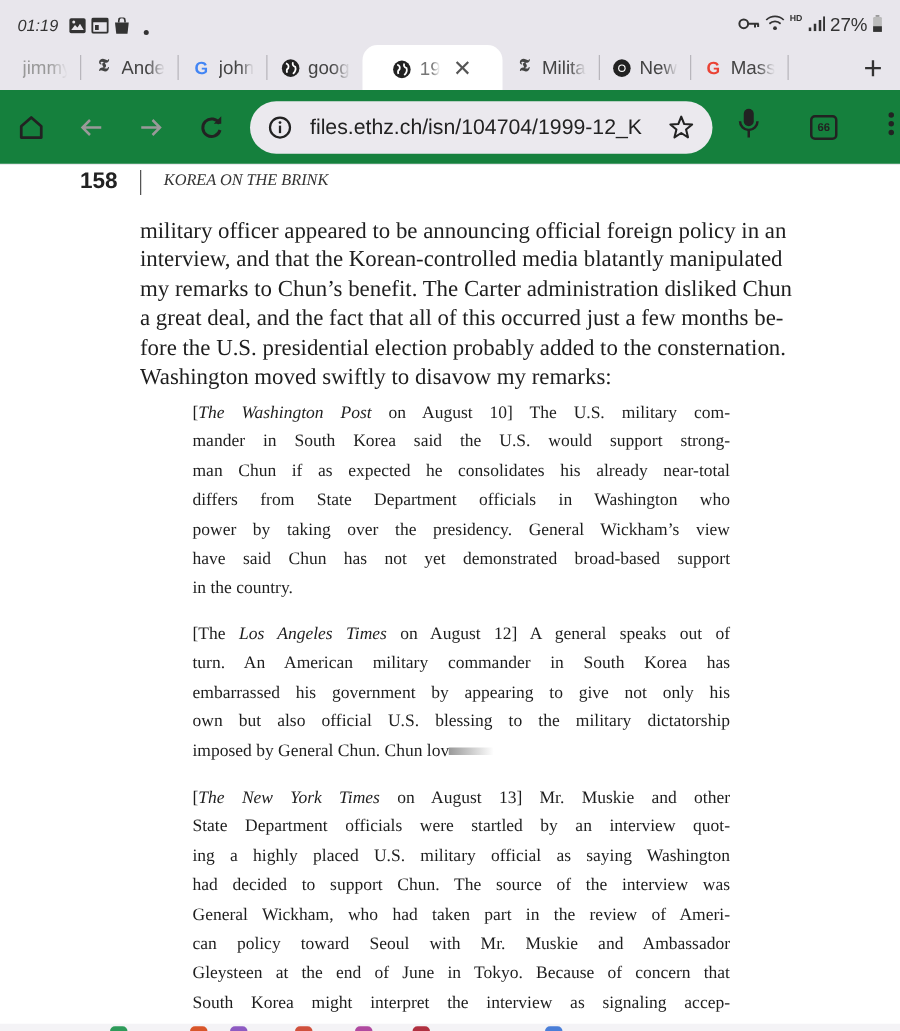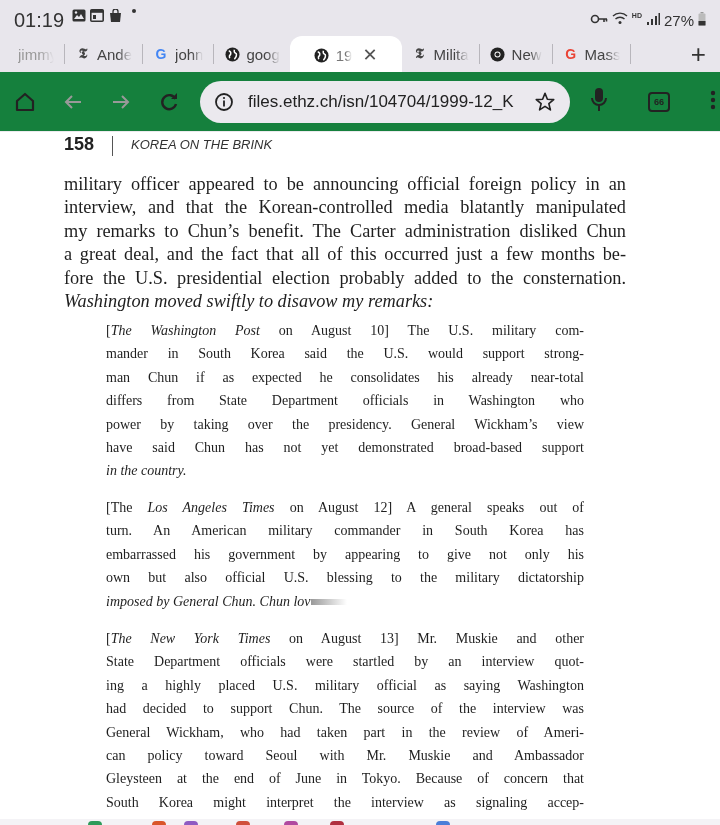--- a/index.html
+++ b/index.html
@@ -1,21 +1,21 @@
 <!DOCTYPE html>
 <html><head>
 <meta charset="utf-8">
 <style>
   * { box-sizing: border-box; margin: 0; padding: 0; }
   html, body { width: 720px; height: 825px; overflow: hidden; background: #ffffff; }
   body { font-family: "Liberation Sans", sans-serif; position: relative; }
 
   
   .status-bar { position: absolute; left: 0; top: 0; width: 720px; height: 40px; background: #e8e6ec; display: flex; align-items: center; padding: 0 14px; }
-  .status-left { display: flex; align-items: flex-start; gap: 4px; font-size: 20px; color: #333; }
+  .status-left { display: flex; align-items: flex-end; gap: 4px; font-size: 13px; color: #333; font-style: italic; }
   .status-left .time { margin-right: 4px; }
   .status-icon { display: inline-flex; width: 14px; height: 14px; align-items: center; justify-content: center; }
   .status-dot { width: 4px; height: 4px; border-radius: 50%; background: #333; margin-left: 6px; }
   .status-right { margin-left: auto; display: flex; gap: 4px; font-size: 15px; color: #333; }
   .hd { font-size: 7px; font-weight: bold; }
 
   
   .tab-strip { position: absolute; left: 0; top: 36px; width: 720px; height: 36px; background: #e8e6ec; display: flex; align-items: center; }
   .tab { display: flex; align-items: center; height: 36px; padding: 0 10px; font-size: 15px; color: #444; position: relative; white-space: nowrap; overflow: hidden; }
   .tab .tab-icon { width: 16px; height: 16px; margin-right: 6px; display: inline-flex; align-items: center; justify-content: center; font-size: 14px; font-weight: bold; }
@@ -33,25 +33,25 @@
   .omnibox { flex: 0 0 370px; height: 42px; background: #ebe9ee; border-radius: 21px; display: flex; align-items: center; padding: 0 14px; margin-left: -6px; }
   .omnibox .url { font-size: 17px; color: #222; margin-left: 14px; flex: 1; white-space: nowrap; overflow: hidden; }
   .tb-right { display: flex; align-items: center; margin-left: 20px; gap: 40px; }
   .tab-count { width: 22px; height: 20px; border: 2px solid #222; border-radius: 4px; font-size: 9px; font-weight: bold; display: flex; align-items: center; justify-content: center; color: #222; }
 
   
   .doc { position: absolute; left: 0; top: 133px; width: 720px; height: 692px; background: #ffffff; }
   .running-head { position: absolute; left: 64px; top: 0; height: 22px; display: flex; align-items: center; }
   .page-num { font-family: "Liberation Sans", sans-serif; font-weight: bold; font-size: 18px; color: #222; }
   .rh-bar { width: 1px; height: 20px; background: #555; margin: 4px 18px 0 18px; }
-  .rh-title { font-family: Liberation Sans, sans-serif; font-style: italic; font-size: 13px; color: #333; }
+  .rh-title { font-family: Liberation Serif, serif; font-style: italic; font-size: 13px; color: #333; }
 
   .body-text { position: absolute; left: 64px; top: 40px; width: 562px; font-family: "Liberation Serif", serif; font-size: 18.3px; line-height: 23.4px; color: #1e1e1e; }
-  .line { display: block; text-align: justify; text-align-last: justify; white-space: nowrap; }
-  .line.last { text-align-last: left; font-style: italic; }
+  .line { display: block; text-align: justify; text-align-last: justify; white-space: nowrap; margin-left: 48px; }
+  .line.last { text-align-last: left; }
   .quote { position: absolute; left: 106px; width: 478px; font-family: "Liberation Serif", serif; font-size: 14px; line-height: 23.4px; color: #1e1e1e; }
   .q1 { top: 186px; }
   .q2 { top: 363px; }
   .q3 { top: 494px; }
   .fade-out { display: inline-block; width: 36px; height: 6px; vertical-align: middle; background: linear-gradient(to right, #999, rgba(255,255,255,0)); }
 
   .bottom-strip { position: absolute; left: 0; bottom: 0; width: 720px; height: 6px; background: #f4f3f6; }
   .bottom-strip span { position: absolute; bottom: 0; width: 14px; height: 4px; border-radius: 7px 7px 0 0; }
 </style>
 </head>

